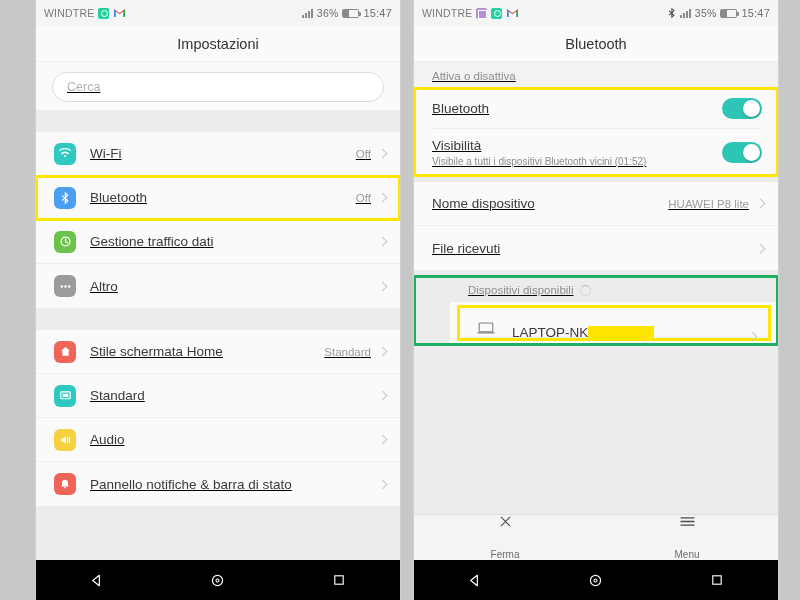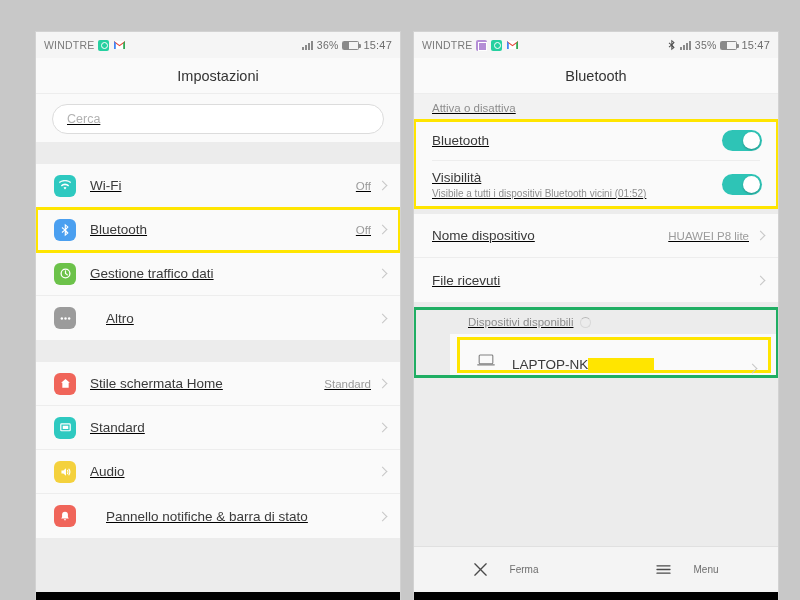--- a/index.html
+++ b/index.html
@@ -2,21 +2,21 @@
 <html><head>
 <meta charset="utf-8">
 <style>
   * { margin:0; padding:0; box-sizing:border-box; }
   body {
     width:800px; height:600px;
     background:#c8c8c8;
     font-family:"Liberation Sans", sans-serif;
     overflow:hidden;
   }
-  .stage { position:relative; width:800px; height:460px; display:flex;margin-top:32px; }
+  .stage { position:relative; width:800px; height:460px; display:flex; }
 
   
   .phone {
     position:absolute; top:0; width:364px; height:600px;
     background:#fafafa; display:flex; flex-direction:column;
     box-shadow:0 0 0 1px #d2d2d2;
   }
   #phone-left  { left:36px; }
   #phone-right { left:414px; }
 
@@ -61,21 +61,21 @@
   
   .scroll { flex:1; overflow:hidden; background:#ececec;text-decoration:underline; }
   .group { background:#fafafa; }
   .gap { height:22px; background:#ececec; }
 
   .row {
     display:flex; align-items:center; height:44px;
     padding:0 14px 0 18px; background:#fafafa;
     border-bottom:1px solid #ededed; position:relative;
   }
-  .row:last-child { border-bottom:none;gap:16px; }
+  .row:last-child { border-bottom:none; }
   .row .label { font-size:13.5px; color:#3a3a3a; flex:1; }
   .row .value { font-size:11.5px; color:#9b9b9b; margin-right:8px; }
   .chev {
     width:7px; height:7px; border-right:1.6px solid #c6c6c6;
     border-top:1.6px solid #c6c6c6; transform:rotate(45deg);
     flex:0 0 auto;
   }
 
   
   .appico {
@@ -139,21 +139,21 @@
   
   .devrow { display:flex; align-items:flex-end; height:34px; padding:0 14px 0 18px; background:#fafafa; }
   .devrow .dlabel { font-size:13.5px; color:#3a3a3a; flex:1; margin-left:16px; }
 
   
   .actionbar {
     height:46px; flex:0 0 46px; background:#f4f4f4;
     border-top:1px solid #e0e0e0; display:flex;
   }
   .action {
-    flex:1; display:flex; flex-direction:row;
+    flex:1; display:flex; flex-direction:column;
     align-items:center; justify-content:center; gap:21px;
   }
   .action .alabel { font-size:10px; color:#6e6e6e; }
 
   
   .navbar {
     height:40px; flex:0 0 40px; background:#000;
     display:flex; align-items:center; justify-content:space-around;
   }
   .navbar .nb { width:44px; display:flex; align-items:center; justify-content:center; }

